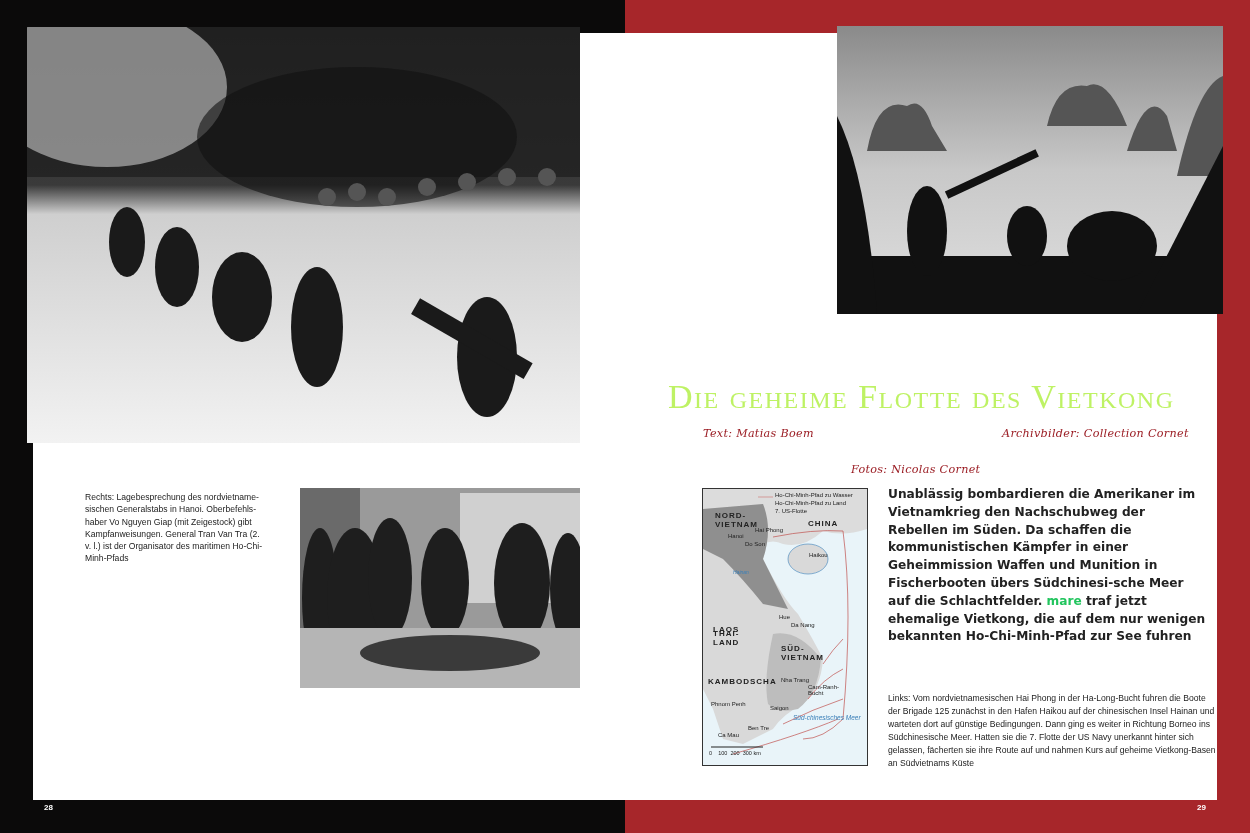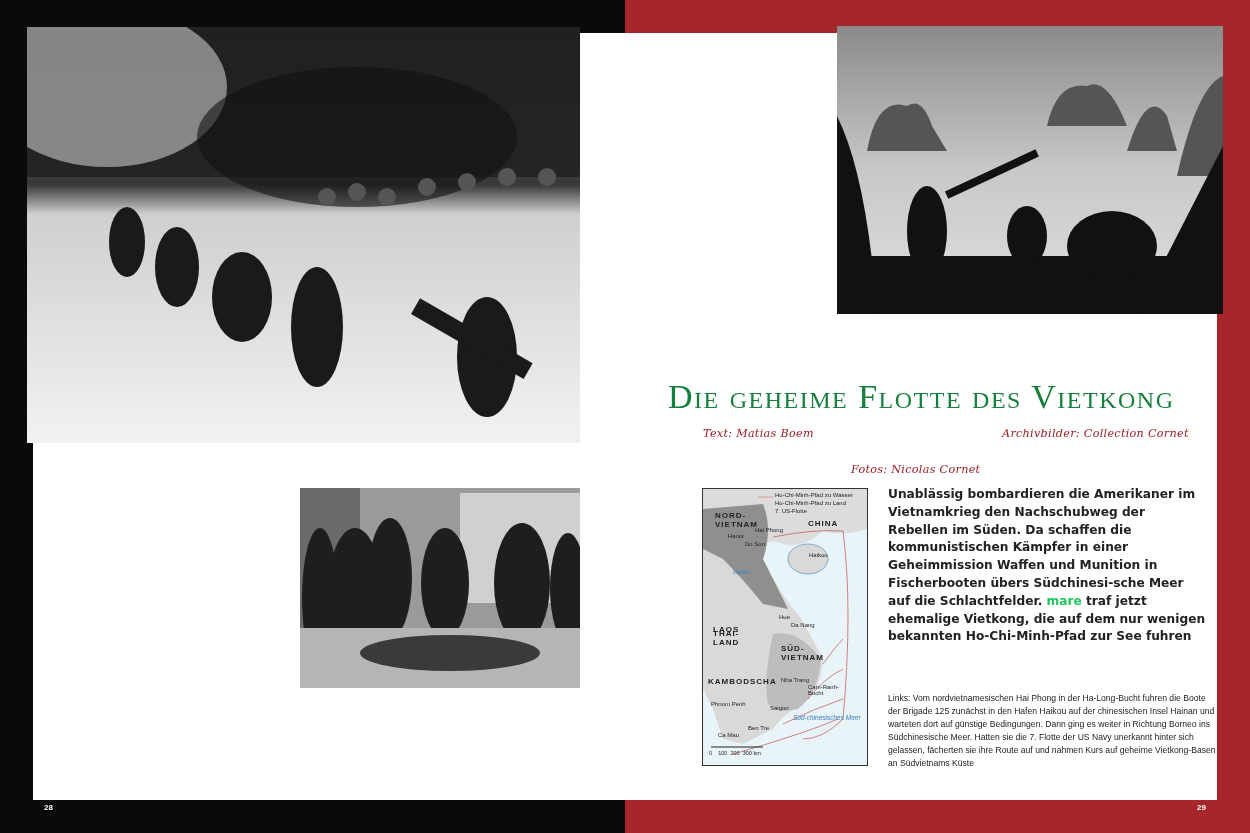--- a/index.html
+++ b/index.html
@@ -8,21 +8,21 @@
   .right-page { position:absolute; left:625px; top:0; width:625px; height:833px; background:#a7262a; }
   .left-paper { position:absolute; left:33px; top:440px; width:592px; height:360px; background:#fff; }
   .right-paper { position:absolute; left:580px; top:33px; width:637px; height:767px; background:#fff; }
   .photo { position:absolute; overflow:hidden; }
   .photo svg { width:100%; height:100%; display:block; }
   .photo-main { left:27px; top:27px; width:553px; height:416px; }
   .photo-hq { left:300px; top:488px; width:280px; height:200px; }
   .photo-flak { left:837px; top:26px; width:386px; height:288px; }
   .caption-left { position:absolute; left:85px; top:491px; width:180px; font-size:8.6px; line-height:12.3px; color:#222; }
   .caption-left p { margin:0 0 12.3px 0; }
-  .title { position:absolute; left:668px; top:378px; width:520px; font-family:"Liberation Serif", serif; font-size:34px; color:#15803d; letter-spacing:1.5px; font-variant:small-caps; white-space:nowrap; }
+  .title { position:absolute; left:668px; top:378px; width:520px; font-family:"Liberation Serif", serif; font-size:34px; color:#bef264; letter-spacing:1.5px; font-variant:small-caps; white-space:nowrap; }
   .credits { position:absolute; top:427px; font-family:"DejaVu Serif", serif; font-style:italic; font-size:11.2px; color:#9b1d24; white-space:nowrap; letter-spacing:0.3px; }
   .credit-text { left:703px; }
   .credit-fotos { left:851px;margin-top:36px; }
   .credit-archiv { left:1002px; }
   .lead { position:absolute; left:888px; top:486px; width:320px; font-family:"DejaVu Sans", sans-serif; font-weight:bold; font-size:12.2px; line-height:17.8px; color:#222; }
   .lead .brand { color:#22c55e;margin-top:12px; }
   .caption-right { position:absolute; left:888px; top:692px; width:330px; font-size:8.6px; line-height:13px; color:#222; }
   .map { position:absolute; left:702px; top:488px; width:164px; height:276px; border:1px solid #333; background:#fde047; overflow:hidden; }
   .map svg { width:100%; height:100%; display:block; }
   .map-label { position:absolute; font-size:6px; color:#222; white-space:nowrap; }
@@ -114,20 +114,21 @@
       <rect x="110" y="165" width="100" height="8" transform="rotate(-25 110 170)"></rect>
       <ellipse cx="190" cy="210" rx="20" ry="30"></ellipse>
       <ellipse cx="275" cy="220" rx="45" ry="35"></ellipse>
       <path d="M300 288 L386 120 L386 288 Z"></path>
       <path d="M0 288 L0 90 Q30 150 40 288 Z"></path>
     </g>
   </svg>
 </div>
 
 <div class="caption-left">
+  <p>Rechts: Lagebesprechung des nordvietname-sischen Generalstabs in Hanoi. Oberbefehls-haber Vo Nguyen Giap (mit Zeigestock) gibt Kampfanweisungen. General Tran Van Tra (2. v. l.) ist der Organisator des maritimen Ho-Chi-Minh-Pfads</p>
 </div>
 
 <div class="title">Die geheime Flotte des Vietkong</div>
 <div class="credits credit-text">Text: Matias Boem</div>
 <div class="credits credit-fotos">Fotos: Nicolas Cornet</div>
 <div class="credits credit-archiv">Archivbilder: Collection Cornet</div>
 
 <div class="lead"><span>Unablässig bombardieren die Amerikaner im Vietnamkrieg den Nachschubweg der Rebellen im Süden. Da schaffen die kommunistischen Kämpfer in einer Geheimmission Waffen und Munition in Fischerbooten übers Südchinesi-sche Meer auf die Schlachtfelder. </span><span class="brand">mare</span><span> traf jetzt ehemalige Vietkong, die auf dem nur wenigen bekannten Ho-Chi-Minh-Pfad zur See fuhren</span></div>
 
 <div class="map">

